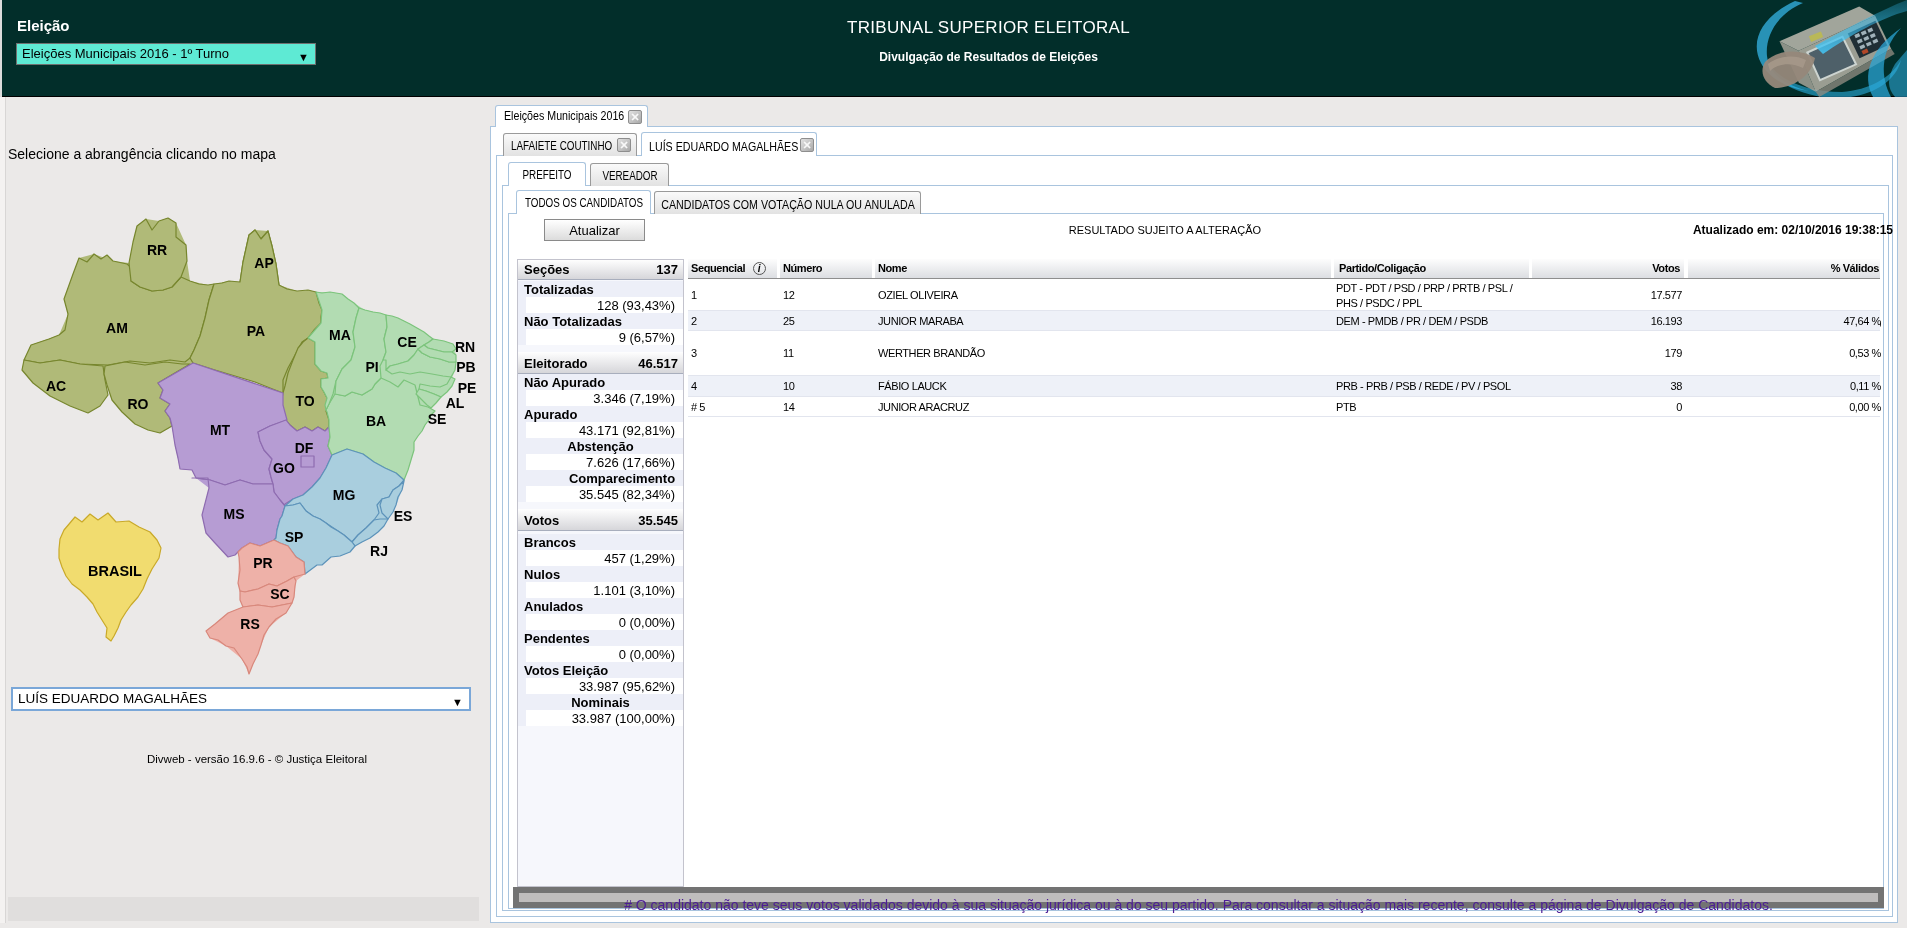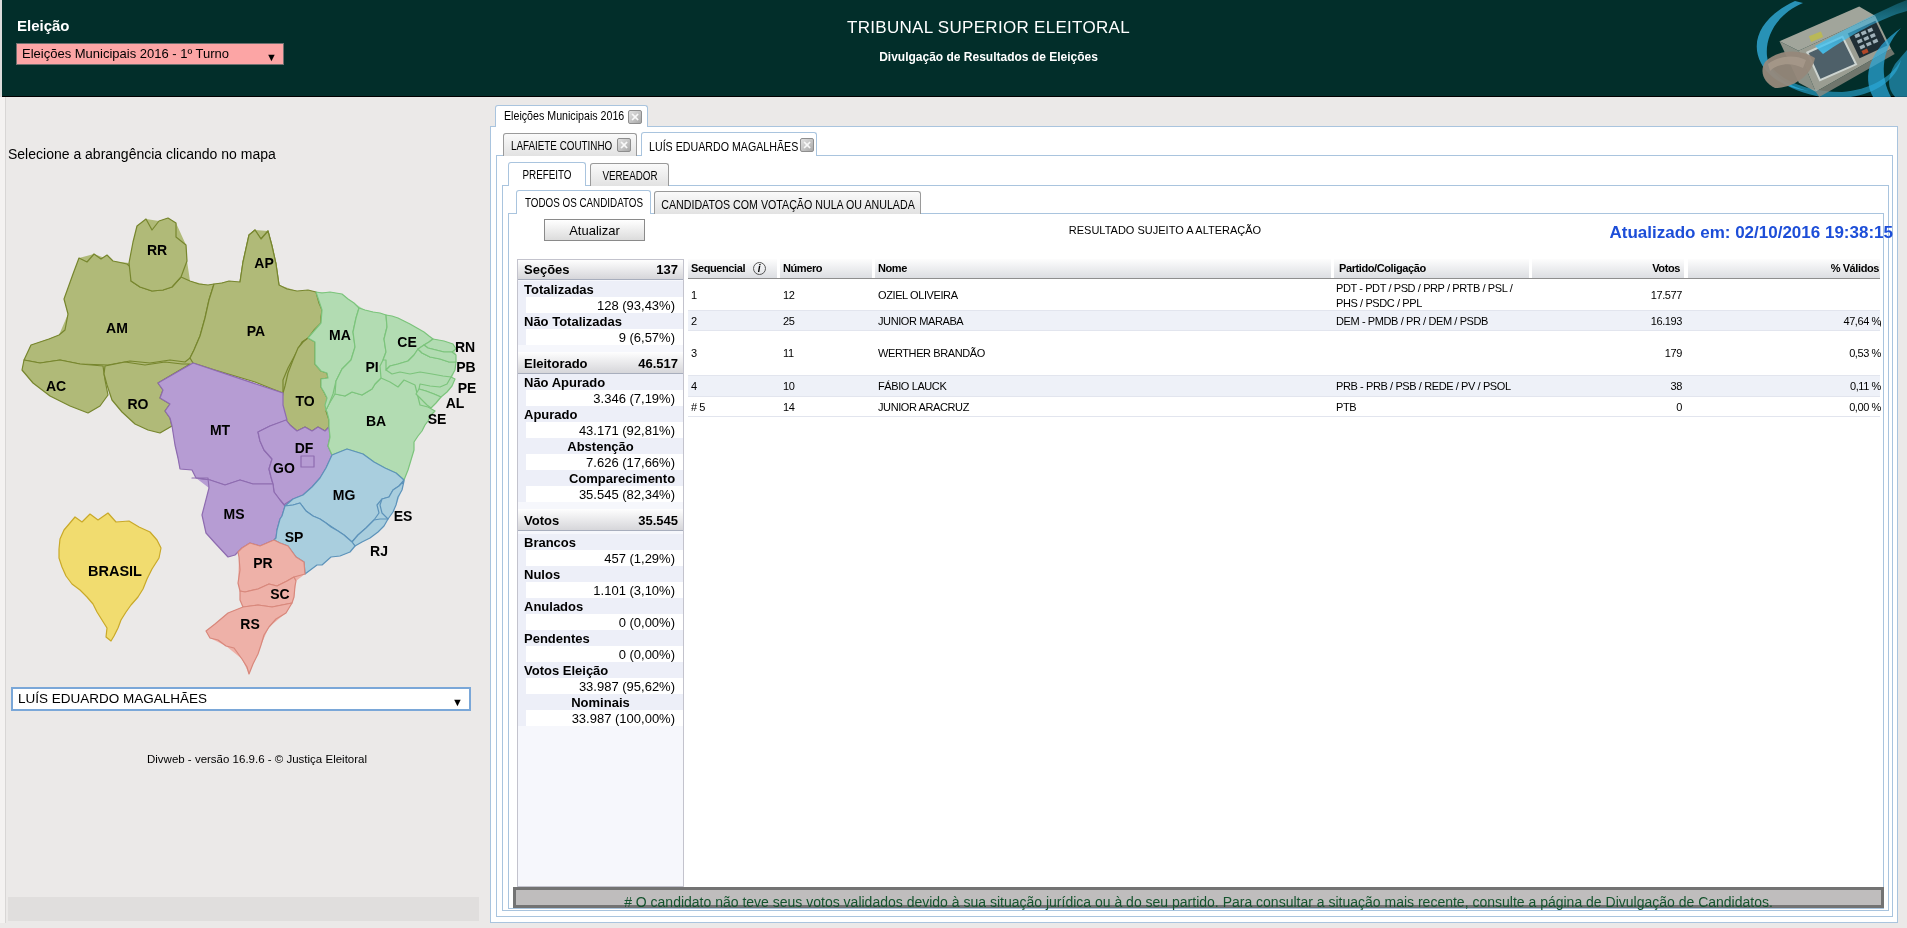--- a/index.html
+++ b/index.html
@@ -2,21 +2,21 @@
 <html><head>
 <meta charset="utf-8">
 <style>
 * { margin:0; padding:0; box-sizing:border-box; }
 body { font-family:"Liberation Sans", sans-serif; background:#ebe9e8; }
 #page { position:relative; width:1907px; height:928px; overflow:hidden; background:#ebe9e8; }
 .abs { position:absolute; }
 
 #hdr { position:absolute; left:0; top:0; width:1907px; height:97px; background:#022e2a; border-bottom:1px solid #000; }
 #hdr .lbl { position:absolute; left:17px; top:17px; color:#fff; font-weight:bold; font-size:15px; }
-#sel1 { position:absolute; left:16px; top:43px; width:268px; height:22px; background:#fca5a5; border:1px solid #707070; font-size:13px; color:#000; line-height:20px; padding-left:5px; }
+#sel1 { position:absolute; left:16px; top:43px; width:300px; height:22px; background:#5eead4; border:1px solid #707070; font-size:13px; color:#000; line-height:20px; padding-left:5px; }
 #sel1 .arr { position:absolute; right:6px; top:3px; font-size:11px; color:#000; }
 #t1 { position:absolute; left:0px; top:18px; width:1977px; text-align:center; color:#fff; font-size:17px; letter-spacing:0.3px; }
 #t2 { position:absolute; left:0px; top:50px; width:1977px; text-align:center; color:#fff; font-size:12px; font-weight:bold; }
 
 #selmsg { position:absolute; left:8px; top:146px; font-size:14px; color:#000; }
 #sel2 { position:absolute; left:11px; top:687px; width:460px; height:24px; background:#fff; border:2px solid #7aa7d8; font-size:13.5px; color:#000; line-height:20px; padding-left:5px; }
 #sel2 .arr { position:absolute; right:6px; top:3px; font-size:11px; color:#000; }
 #divweb { position:absolute; left:0px; top:753px; width:490px; text-align:center; font-size:11.5px; color:#000;padding-left:24px; }
 #lbstrip { position:absolute; left:8px; top:897px; width:471px; height:24px; background:#e0dedd; }
 
@@ -180,21 +180,21 @@
     </div>
   <div class="tab tc2" style="left:516px;top:190px;width:135px;height:24px;z-index:6;font-size:12px;">
       <span class="ts" style="top:5px;">TODOS OS CANDIDATOS</span>
     </div>
   <div class="tab tc2 off" style="left:654px;top:191px;width:267px;height:23px;font-size:13px;">
       <span class="ts" style="top:5px;">CANDIDATOS COM VOTAÇÃO NULA OU ANULADA</span>
     </div>
 
   <div class="abs" id="btnAtt" style="left:544px;top:219px;width:101px;height:22px;border:1px solid #8a8a8a;background:linear-gradient(#ffffff,#dcdcdc);text-align:center;font-size:13px;padding-top:3px;z-index:7;">Atualizar</div>
   <div class="abs" style="left:950px;top:224px;width:430px;text-align:center;font-size:11px;z-index:7;">RESULTADO SUJEITO A ALTERAÇÃO</div>
-  <div class="abs" style="left:1593px;top:223px;width:300px;text-align:right;font-size:17px;font-weight:bold;color:#1d4ed8;z-index:7;">Atualizado em: 02/10/2016 19:38:15</div>
+  <div class="abs" style="left:1593px;top:223px;width:300px;text-align:right;font-size:12px;font-weight:bold;color:#000000;z-index:7;">Atualizado em: 02/10/2016 19:38:15</div>
 
   <div class="abs" id="stats" style="left:517px;top:259px;width:167px;height:628px;border:1px solid #c3c3cd;background:#f6f7fc;z-index:7;font-size:13px;">
     <div class="shd" style="top:0px;">Seções<span>137</span></div>
     <div class="slb" style="top:21px;">Totalizadas</div>
     <div class="svl" style="top:37px;">
         <div>128 (93,43%)</div>
       </div>
     <div class="slb" style="top:53px;">Não Totalizadas</div>
     <div class="svl" style="top:69px;">
         <div>9 (6,57%)</div>
@@ -284,14 +284,14 @@
     </div>
     <div class="trow" style="top:138px;height:20px;">
       <div class="tc" style="left:2px;width:89px;"># 5</div>
       <div class="tc" style="left:94px;width:92px;">14</div>
       <div class="tc" style="left:189px;width:456px;">JUNIOR ARACRUZ</div>
       <div class="tp" style="left:648px;width:195px;">PTB</div>
       <div class="tc tr" style="left:846px;width:152px;padding-right:4px;">0</div>
       <div class="tc tr" style="left:1002px;width:192px;padding-right:1px;">0,00 %</div>
     </div>
   </div>
-  <div class="abs" id="foot" style="left:513px;top:887px;width:1371px;height:21px;background:#bfbdbd;border:3px solid #737373;text-align:center;font-size:14px;color:#14532d;padding-top:4px;z-index:7;"># O candidato não teve seus votos validados devido à sua situação jurídica ou à do seu partido. Para consultar a situação mais recente, consulte a página de Divulgação de Candidatos.</div>
+  <div class="abs" id="foot" style="left:513px;top:887px;width:1371px;height:21px;background:#bfbdbd;border:6px solid #737373;text-align:center;font-size:14px;color:#4c1d95;padding-top:4px;z-index:7;"># O candidato não teve seus votos validados devido à sua situação jurídica ou à do seu partido. Para consultar a situação mais recente, consulte a página de Divulgação de Candidatos.</div>
 </div>
 
 </body></html>

